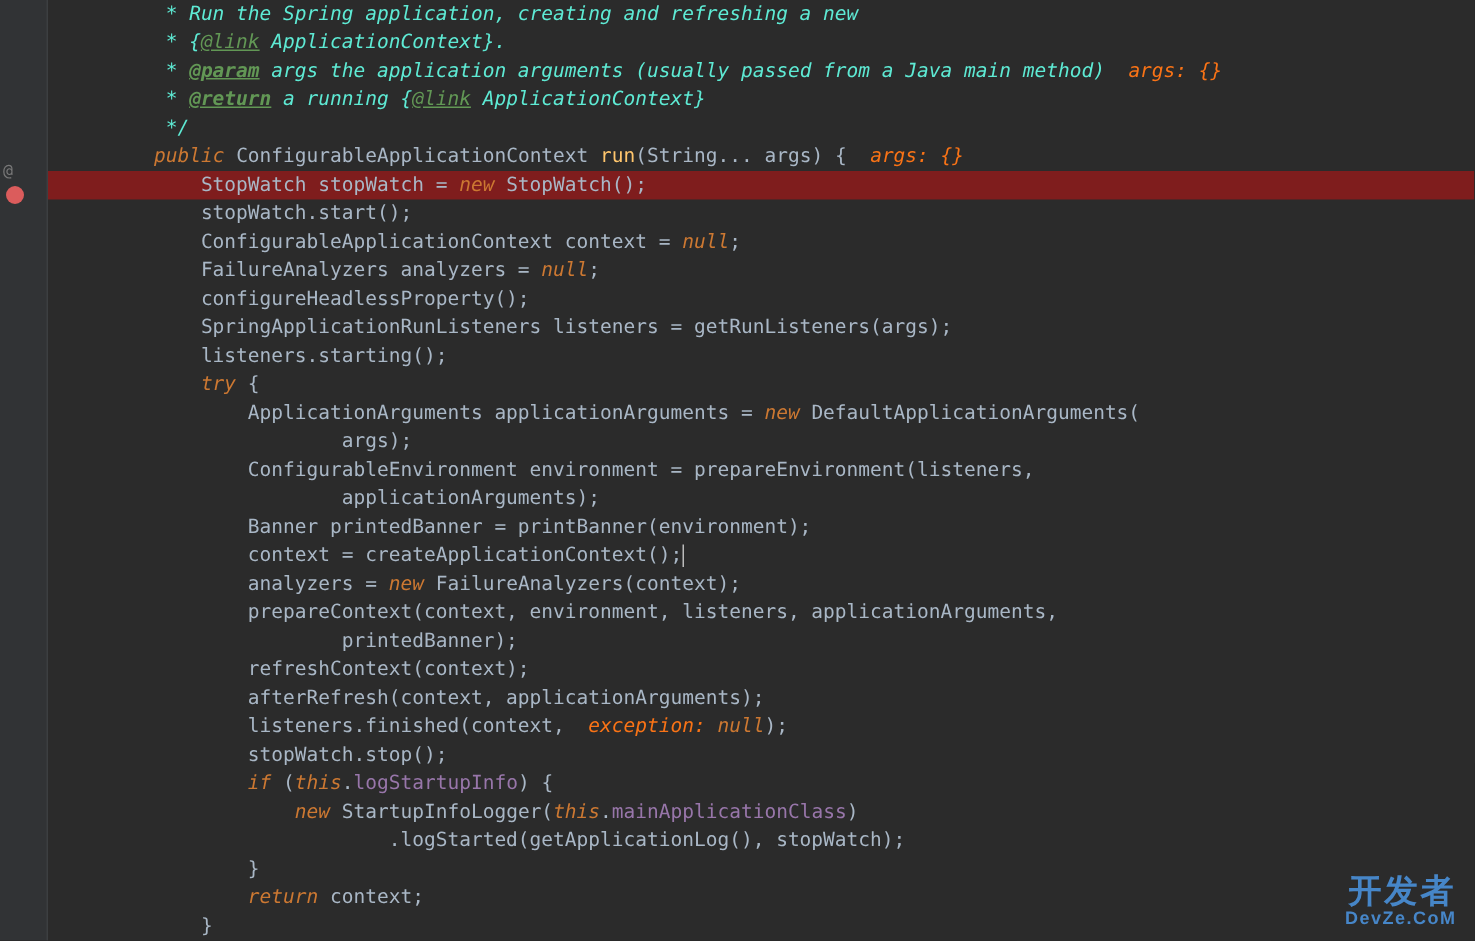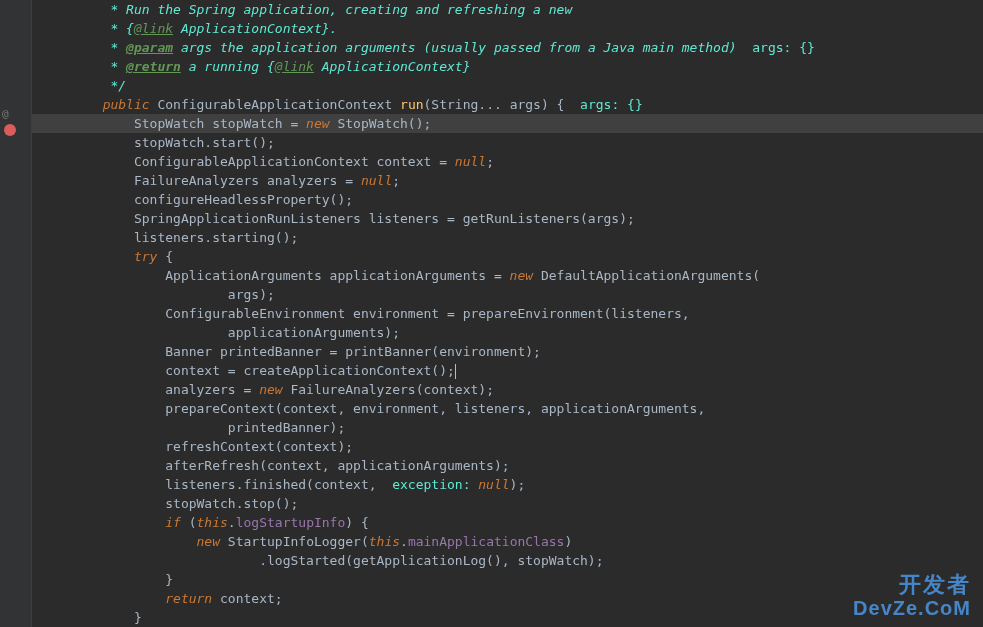--- a/index.html
+++ b/index.html
@@ -53,30 +53,30 @@
       overflow: hidden;
       position: relative;
     }
     .line {
       height: 19px;
       line-height: 19px;
       padding-left: 8px;
       white-space: pre;
     }
     .highlighted {
-      background: #404040;
+      background: #7f1d1d;
     }
     .javadoc { color: #5eead4; font-style: italic; }
     .javadoc-tag { color: #629755; font-style: italic; font-weight: bold; text-decoration: underline; }
     .javadoc-link { color: #629755; font-style: italic; font-weight: normal; text-decoration: underline; }
     .keyword { color: #cc7832; font-style: italic; }
     .type { color: #a9b7c6; }
     .method-decl { color: #ffc66d; }
     .field { color: #9876aa; }
-    .param-hint { color: #5eead4; }
+    .param-hint { color: #f97316; font-style: italic; }
     .cursor {
       display: inline-block;
       width: 1px;
       height: 15px;
       background: #bbbbbb;
       vertical-align: middle;
     }
     .watermark {
       position: absolute;
       bottom: 8px;
@@ -84,21 +84,21 @@
       color: #4a90d9;
       font-size: 22px;
       font-weight: bold;
       text-align: right;
       line-height: 1.1;
       letter-spacing: 2px;
       opacity: 0.9;
       font-family: sans-serif;
     }
     .watermark .sub {
-      font-size: 20px;
+      font-size: 12px;
       letter-spacing: 1px;
     }
   </style>
 </head>
 <body>
 
 <div class="editor-container">
   <div class="gutter">
     <div class="gutter-icon at-icon">@</div>
     <div class="gutter-icon breakpoint"></div>

